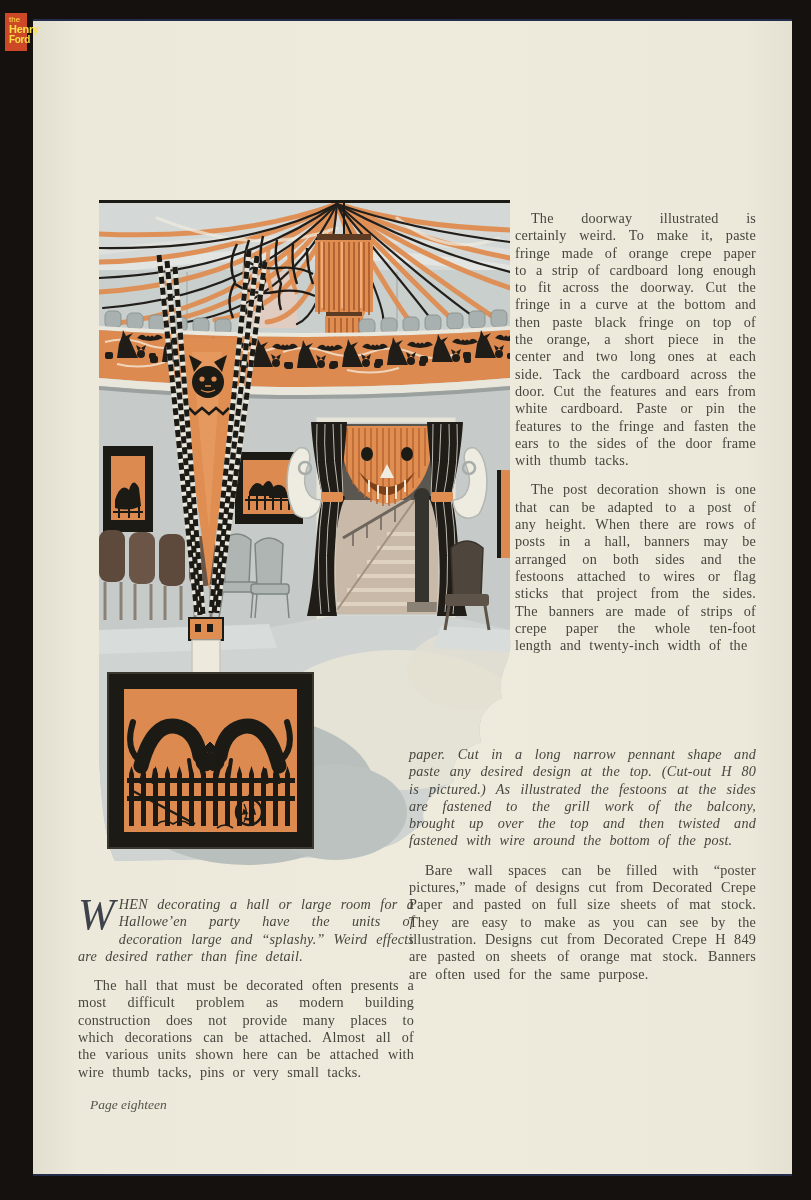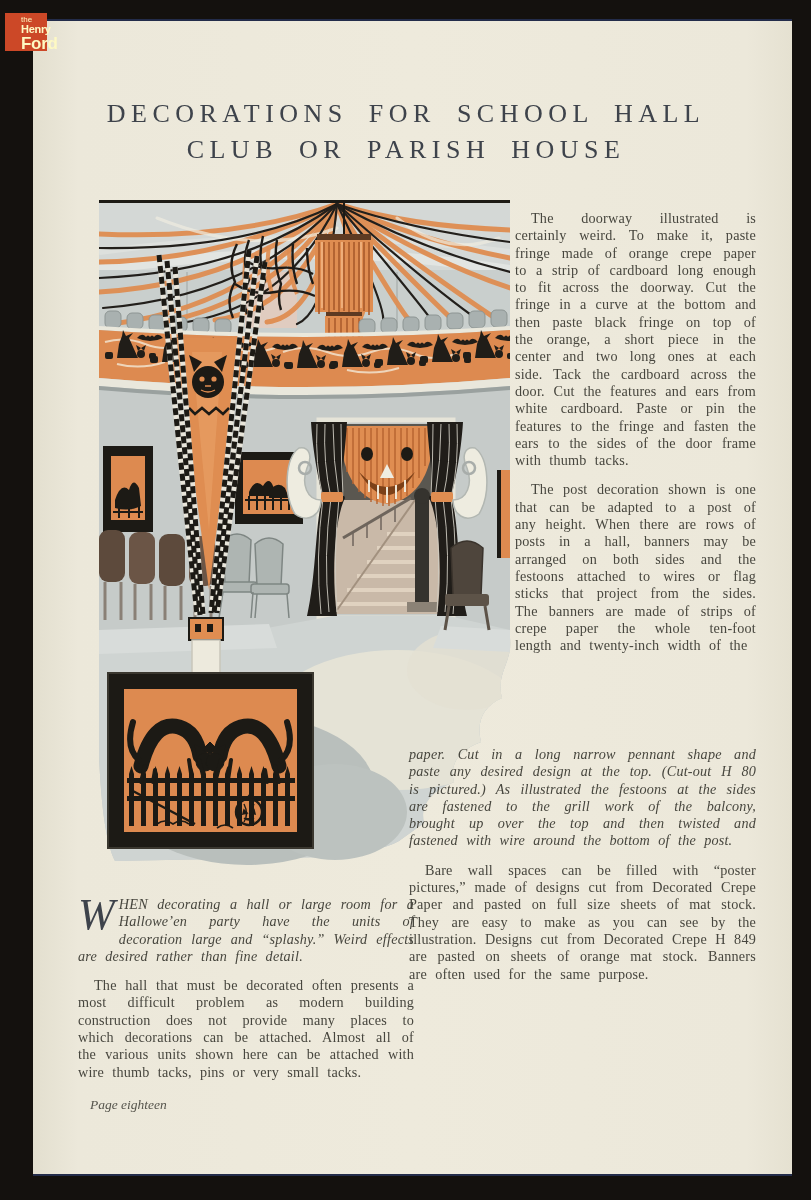--- a/index.html
+++ b/index.html
@@ -3,25 +3,25 @@
 <meta charset="utf-8">
 <style>
   html,body{margin:0;padding:0;background:#14110e;}
   #stage{position:relative;width:811px;height:1200px;background:#14110e;overflow:hidden;
          font-family:"Liberation Serif","DejaVu Serif",serif;}
   
   #paper{position:absolute;left:33px;top:19px;width:759px;height:1153px;
          background:linear-gradient(90deg,#e3dfcf 0%,#ece8da 6%,#eeeadc 50%,#ece8da 94%,#e5e1d1 100%);
          border-top:2px solid #232c4a;border-bottom:2px solid #232c4a;}
   
-  #hf-logo{position:absolute;left:5px;top:13px;width:42px;height:38px;background:#cc4827;
-           color:#fef9c3;font-family:"Liberation Sans",sans-serif;line-height:1;z-index:9;padding:3px 0 0 16px;box-sizing:border-box;}
+  #hf-logo{position:absolute;left:5px;top:13px;width:22px;height:38px;background:#cc4827;
+           color:#fde047;font-family:"Liberation Sans",sans-serif;line-height:1;z-index:9;padding:3px 0 0 4px;box-sizing:border-box;}
   #hf-logo .t1{font-size:8px;display:block;}
   #hf-logo .t2{font-size:11px;font-weight:bold;display:block;letter-spacing:-.3px;}
-  #hf-logo .t3{font-size:17px;font-weight:bold;display:block;letter-spacing:-.3px;}
+  #hf-logo .t3{font-size:10px;font-weight:bold;display:block;letter-spacing:-.3px;}
   
   #title{position:absolute;left:60px;top:96px;width:692px;text-align:center;color:#3e434b;
          font-size:26px;letter-spacing:5.5px;word-spacing:9px;line-height:36px;}
   
   .txt{position:absolute;color:#47463e;font-size:14.2px;line-height:17.3px;text-align:justify;
        letter-spacing:.2px;word-spacing:4.5px;}
   .txt p{margin:12px 0 5px 0;text-indent:16px;}
   .txt p.noindent{text-indent:0;font-style:italic;}
   #col-right{left:515px;top:198px;width:241px;height:540px;overflow:hidden;}
   #wide-right{left:409px;top:734px;width:347px;}
@@ -35,24 +35,20 @@
 
 <div id="stage">
   <div id="paper"></div>
 
   <div id="hf-logo">
     <span class="t1">the</span>
     <span class="t2">Henry</span>
     <span class="t3">Ford</span>
   </div>
 
-  <div id="title">
-    <div>DECORATIONS FOR SCHOOL HALL</div>
-    <div>CLUB OR PARISH HOUSE</div>
-  </div>
 
   <svg id="illo" viewBox="0 0 415 665">
     <defs>
       <clipPath id="scene">
         <path d="M2,0 H413 V438 C416,462 398,474 405,498 C386,506 379,522 384,542
                  C362,550 352,564 357,582 C332,592 323,607 327,623 L302,641
                  C282,653 252,649 230,657 L18,661 C8,641 4,600 2,556 Z"></path>
       </clipPath>
       <g id="friezeMotif">
         <path d="M6,2 l3,-8 l1,-6 l3,6 l7,-3 l-4,5 l9,20 l-21,0 Z" fill="#201d18"></path>

